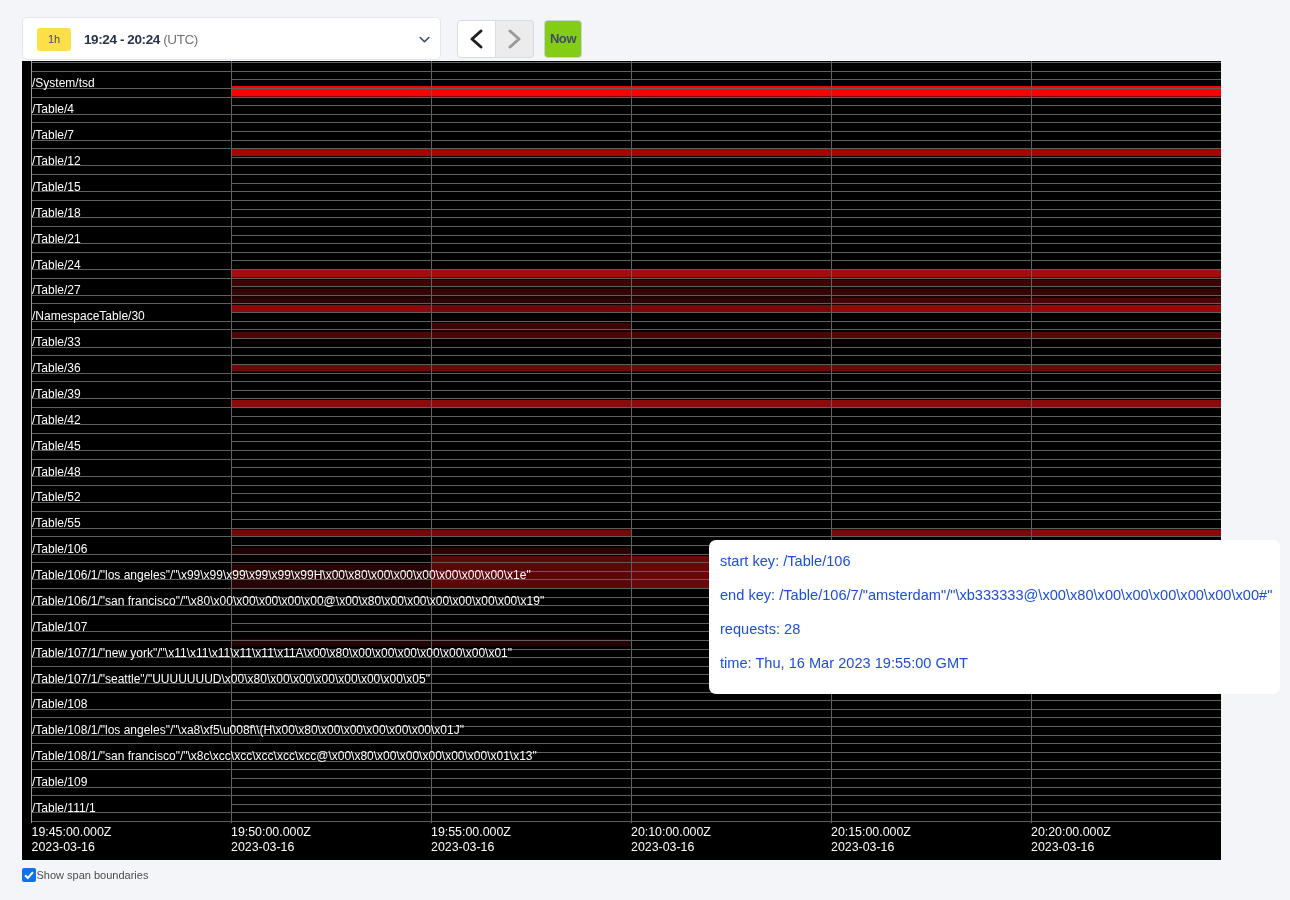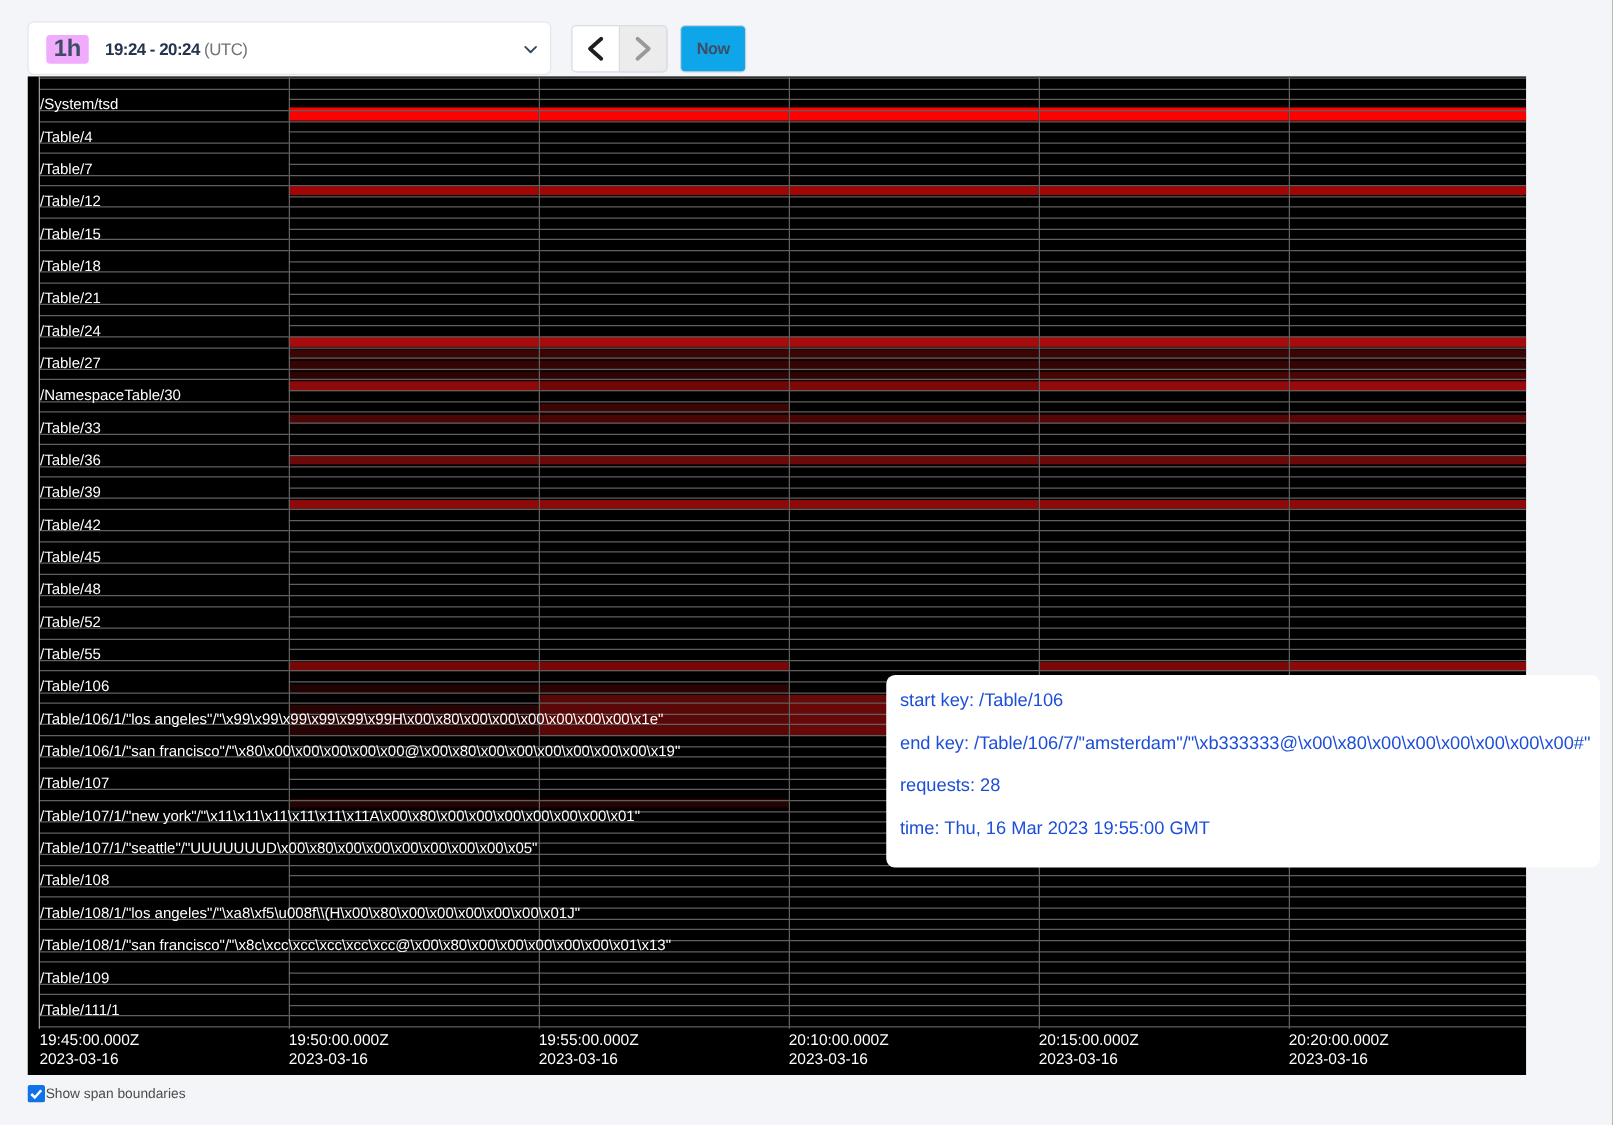--- a/index.html
+++ b/index.html
@@ -1,24 +1,24 @@
 <!DOCTYPE html>
 <html><head><meta charset="utf-8">
 <style>
   * { margin:0; padding:0; box-sizing:border-box; }
   html,body { width:1290px; height:900px; background:#f4f5f8; font-family:"Liberation Sans",sans-serif; overflow:hidden; }
   .abs { position:absolute; }
   .selector { left:22px; top:17px; width:419px; height:43px; background:#fff; border:1px solid #e4e6ed; border-radius:5px; }
-  .badge { left:37px; top:28px; width:34px; height:23px; background:#f0abfc; border-radius:3px;
-           font-weight:bold; font-size:19px; color:#3f4c66; text-align:center; line-height:23px; }
+  .badge { left:37px; top:28px; width:34px; height:23px; background:#fde047; border-radius:3px;
+           font-weight:normal; font-size:11px; color:#3f4c66; text-align:center; line-height:23px; }
   .timetext { left:84px; top:31px; height:17px; white-space:nowrap; font-weight:bold; font-size:13.5px; letter-spacing:-0.4px; color:#26334d; line-height:17px;}
   .timetext .utc { font-weight:normal; color:#737373; }
   .btngroup { left:457px; top:20px; width:77px; height:38px; border:1px solid #d9dce5; border-radius:4px; background:#fff; }
   .btnright { left:495px; top:20px; width:39px; height:38px; border:1px solid #d9dce5; border-radius:0 4px 4px 0; background:#ececec; }
-  .nowbtn { left:544px; top:20px; width:53px; height:38px; background:#0ea5e9; border:1px solid #ccd2df; border-radius:4px;
+  .nowbtn { left:544px; top:20px; width:38px; height:38px; background:#84cc16; border:1px solid #ccd2df; border-radius:4px;
             font-weight:bold; font-size:13px; letter-spacing:-0.4px; color:#3f4c66; text-align:center; line-height:36px; }
   .tooltip { left:709px; top:540px; width:571px; height:154px; background:#fff; border-radius:7px; }
   .tooltip div { position:absolute; left:11px; white-space:nowrap; font-size:14.6px; color:#1d4ed8; }
   .cblabel { left:36.5px; top:869px; font-size:11px; color:#4c4c4c; white-space:nowrap; }
 </style></head>
 <body>
 <div class="abs selector"></div>
 <div class="abs badge">1h</div>
 <div class="abs timetext"><span>19:24 - 20:24</span> <span class="utc">(UTC)</span></div>
 <svg class="abs" style="left:419px;top:36px" width="11" height="8" viewBox="0 0 11 8">

